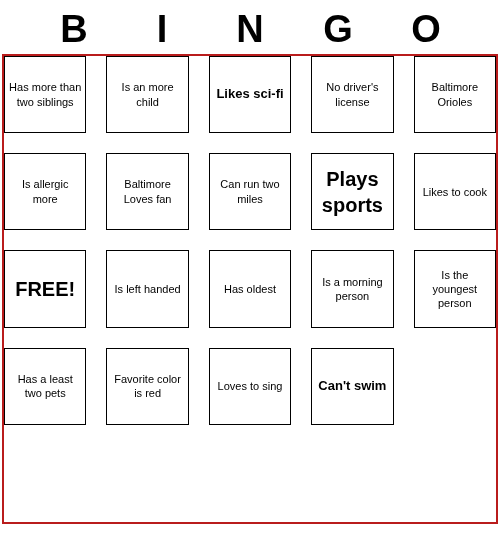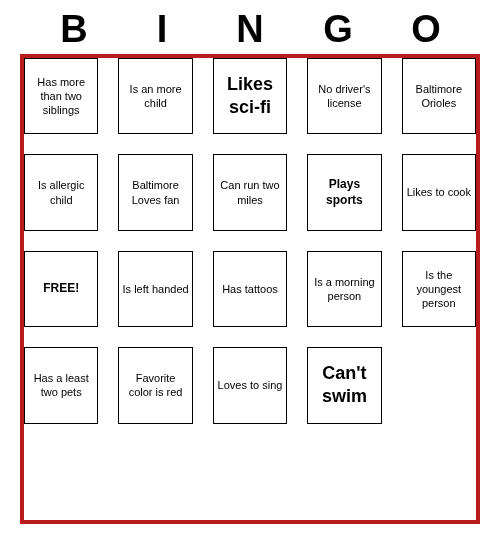--- a/index.html
+++ b/index.html
@@ -25,47 +25,47 @@
       font-size: 38px;
       font-weight: bold;
       width: 88px;
       text-align: center;
       line-height: 1;
     }
     .bingo-grid {
       display: grid;
       grid-template-columns: repeat(5, 1fr);
       grid-template-rows: repeat(5, 1fr);
-      width: 460px;
+      width: 496px;
       height: 470px;
-      border: 4px solid #b91c1c;
+      border: 2px solid #b91c1c;
       gap: 20px;
     }
     .bingo-cell {
       border: 1px solid #000;
       display: flex;
       align-items: center;
       justify-content: center;
       text-align: center;
       padding: 3px;
       font-size: 11px;
       line-height: 1.3;
       word-break: break-word;
       hyphens: auto;
     }
     .bingo-cell.large-text {
-      font-size: 18px;
+      font-size: 13px;
       font-weight: bold;
     }
     .bingo-cell.medium-text {
-      font-size: 12px;
+      font-size: 20px;
       font-weight: bold;
     }
     .bingo-cell.free {
-      font-size: 12px;
+      font-size: 20px;
       font-weight: bold;
     }
   </style>
 </head>
 <body>
 
 <div class="bingo-title">
 
 <span class="bingo-letter">B</span>
     <span class="bingo-letter">I</span>
@@ -74,27 +74,27 @@
     <span class="bingo-letter">O</span>
   </div>
 
 <div class="bingo-grid">
 
 <div class="bingo-cell">Has more than two siblings</div>
     <div class="bingo-cell">Is an more child</div>
     <div class="bingo-cell large-text">Likes sci-fi</div>
     <div class="bingo-cell">No driver's license</div>
     <div class="bingo-cell">Baltimore Orioles</div>
-    <div class="bingo-cell">Is allergic child</div>
+    <div class="bingo-cell">Is allergic more</div>
     <div class="bingo-cell">Baltimore Loves fan</div>
     <div class="bingo-cell">Can run two miles</div>
     <div class="bingo-cell medium-text">Plays sports</div>
     <div class="bingo-cell">Likes to cook</div>
     <div class="bingo-cell free">FREE!</div>
     <div class="bingo-cell">Is left handed</div>
-    <div class="bingo-cell">Has tattoos</div>
+    <div class="bingo-cell">Has oldest</div>
     <div class="bingo-cell">Is a morning person</div>
     <div class="bingo-cell">Is the youngest person</div>
     <div class="bingo-cell">Has a least two pets</div>
     <div class="bingo-cell">Favorite color is red</div>
     <div class="bingo-cell">Loves to sing</div>
     <div class="bingo-cell large-text">Can't swim</div>
   </div>
 
 </body></html>

